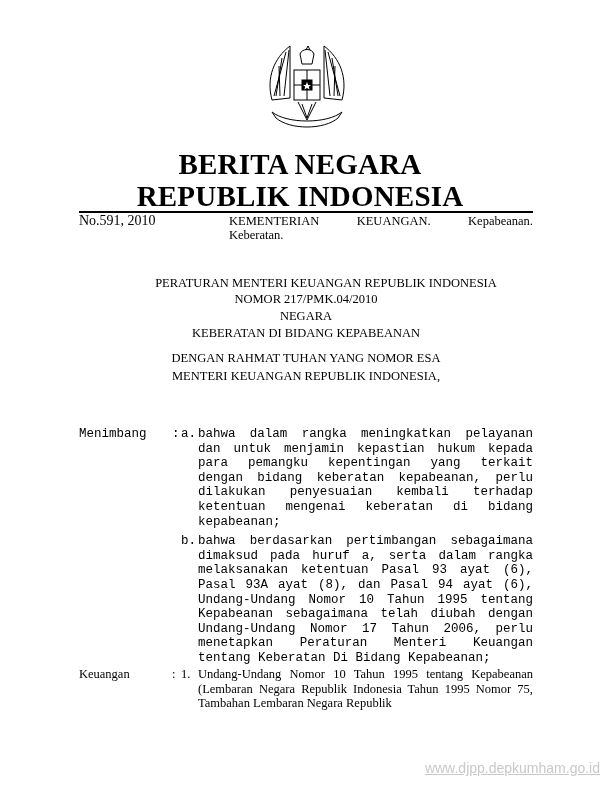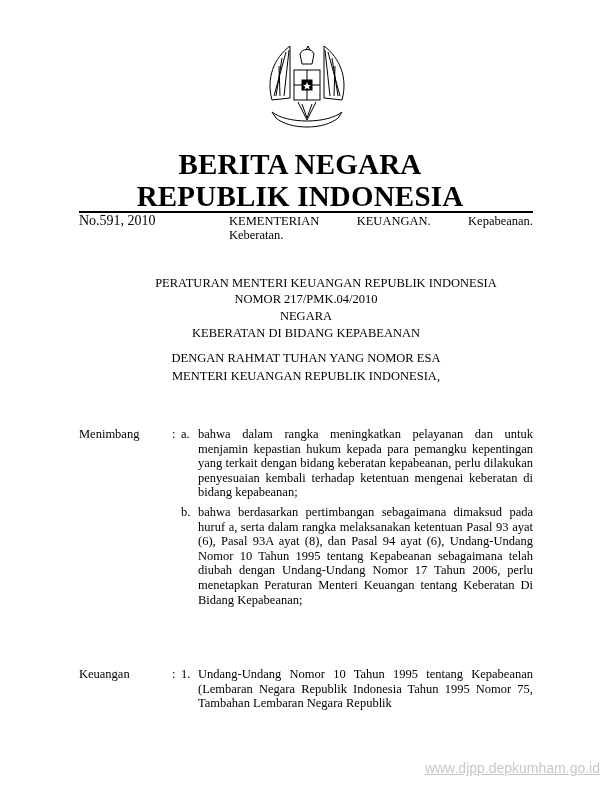--- a/index.html
+++ b/index.html
@@ -66,21 +66,21 @@
   <div>Keberatan.</div>
 </div>
 
 <div class="center" style="top:275px;padding-left:20px;">PERATURAN MENTERI KEUANGAN REPUBLIK INDONESIA</div>
 <div class="center" style="top:291px;">NOMOR 217/PMK.04/2010</div>
 <div class="center" style="top:308px;">NEGARA</div>
 <div class="center" style="top:325px;">KEBERATAN DI BIDANG KEPABEANAN</div>
 <div class="center" style="top:350px;">DENGAN RAHMAT TUHAN YANG NOMOR ESA</div>
 <div class="center" style="top:368px;">MENTERI KEUANGAN REPUBLIK INDONESIA,</div>
 
-<div class="section" style="top:427px;">
+<div class="section" style="top:427px;font-family:Liberation Mono, monospace;">
   <span class="sec-label">Menimbang</span>
   <span class="sec-colon">:</span>
   <div class="item">
     <span class="num">a.</span>
     <span>bahwa dalam rangka meningkatkan pelayanan dan untuk menjamin kepastian hukum kepada para pemangku kepentingan yang terkait dengan bidang keberatan kepabeanan, perlu dilakukan penyesuaian kembali terhadap ketentuan mengenai keberatan di bidang kepabeanan;</span>
   </div>
   <div class="item">
     <span class="num">b.</span>
     <span>bahwa berdasarkan pertimbangan sebagaimana dimaksud pada huruf a, serta dalam rangka melaksanakan ketentuan Pasal 93 ayat (6), Pasal 93A ayat (8), dan Pasal 94 ayat (6), Undang-Undang Nomor 10 Tahun 1995 tentang Kepabeanan sebagaimana telah diubah dengan Undang-Undang Nomor 17 Tahun 2006, perlu menetapkan Peraturan Menteri Keuangan tentang Keberatan Di Bidang Kepabeanan;</span>
   </div>

